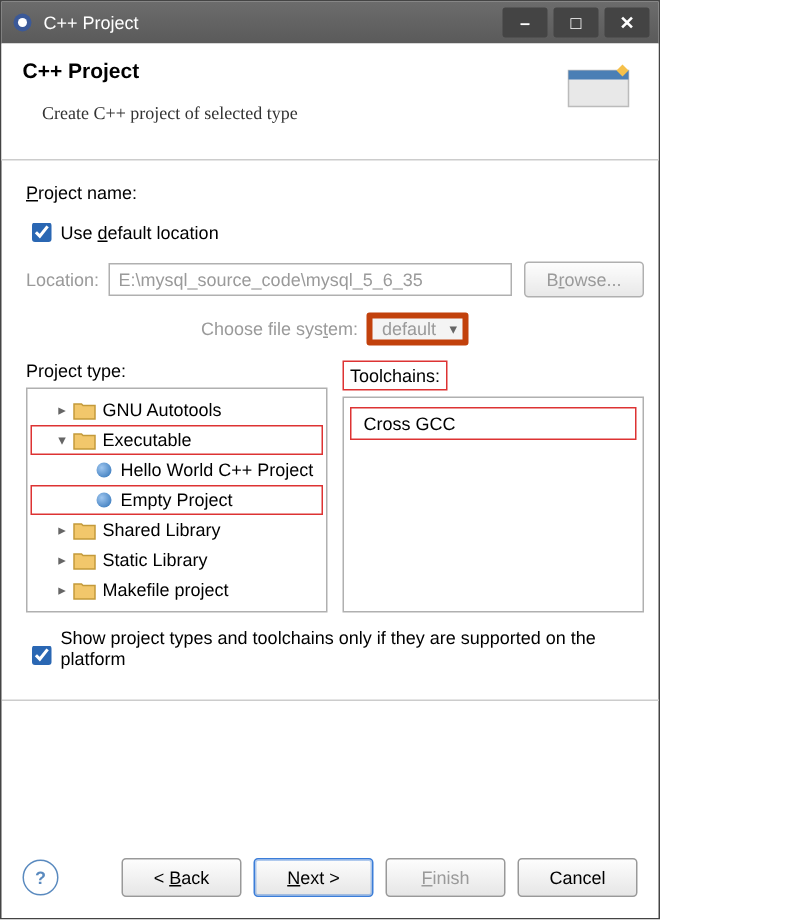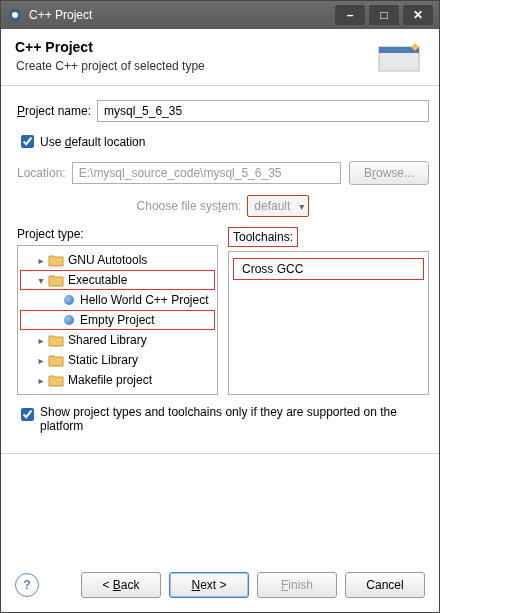--- a/index.html
+++ b/index.html
@@ -11,47 +11,47 @@
 .titlebar .title { flex: 1; font-size: 12px; }
 .winbtns { display: flex; gap: 4px; }
 .winbtn { width: 30px; height: 20px; background: #444; display: flex; align-items: center; justify-content: center; border-radius: 2px; color:#fff; font-weight:bold; font-size:12px; line-height:1;}
 .winbtn.min::after{content:"–";}
 .winbtn.max::after{content:"□";}
 .winbtn.close::after{content:"✕";}
 
 .banner { padding: 10px 14px; border-bottom: 1px solid #ccc; background: #fff; display:flex; align-items:flex-start; }
 .banner-left{flex:1;}
 .banner h1 { font-size: 14px; font-weight: bold; margin: 0 0 4px 0; }
-.banner p { margin: 1px; color: #333; }
+.banner p { margin: 13px; color: #333; font-family: Liberation Serif, serif; }
 .banner-icon { width:48px; height:36px; margin-left:8px; }
 
 .body { flex: 1; padding: 14px 10px 8px 16px; overflow:auto; }
 .row { display: flex; align-items: center; margin-bottom: 10px; }
 .lbl { margin-right: 6px; }
 .txt { flex: 1; height: 22px; border: 1px solid #b0b0b0; padding: 2px 6px; background:#fff; }
 .chk { margin-right: 6px; accent-color:#2a67b3;}
 .disabled { color: #9a9a9a; }
 .btn-flat { height: 24px; padding: 0 14px; border: 1px solid #b0b0b0; background: linear-gradient(#fdfdfd,#e8e8e8); border-radius:3px; }
-.sel { height: 22px; border: 1px solid #c2410c; background:#f4f4f4; padding:0 18px 0 6px; border-radius:2px; display:inline-flex; align-items:center; position:relative;}
+.sel { height: 22px; border: 4px solid #c2410c; background:#f4f4f4; padding:0 18px 0 6px; border-radius:2px; display:inline-flex; align-items:center; position:relative;}
 .sel::after{content:"▾"; position:absolute; right:4px; color:#666; font-size:10px;}
 
 .split { display: flex; gap: 10px; margin-top:6px; }
 .col { flex: 1; display:flex; flex-direction:column; min-width:0;}
 .col .collabel { margin-bottom: 4px; }
 .listbox { flex:1; border: 1px solid #b0b0b0; background: #fff; height: 185px; overflow:auto; padding:4px 2px;}
 .tree-item { display:flex; align-items:center; height:20px; padding:0 2px; white-space:nowrap;}
 .tree-item .tw { width:14px; text-align:center; color:#666; font-size:10px;}
 .tree-item .fold { width:16px; height:14px; margin-right:4px; display:inline-flex; align-items:center; justify-content:center;}
 .tree-item .bullet { width:10px; height:10px; border-radius:50%; background:radial-gradient(circle at 35% 35%, #9fc6ef, #2b6fb5); margin:0 6px 0 2px;}
 .indent1{padding-left:14px;}
 .indent2{padding-left:28px;}
 .redbox { border:1px solid #d33; }
 .tc-item { height:22px; display:flex; align-items:center; padding:0 8px; margin:2px; }
 
-.checkrow { margin-top:10px; display:flex; align-items:flex-start;}
+.checkrow { margin-top:10px; display:flex; align-items:flex-end;}
 .divider { height:1px; background:#ccc; margin:20px -16px 0 -16px; }
 
 .footer { padding: 10px 14px 14px 14px; display:flex; align-items:center; gap:8px; }
 .footer .help { width:24px; height:24px; border:1.5px solid #5a8abf; border-radius:50%; color:#5a8abf; display:flex; align-items:center; justify-content:center; font-weight:bold; margin-right:auto;}
 .wiz-btn { min-width:80px; height:26px; border:1px solid #999; background:linear-gradient(#fdfdfd,#e6e6e6); border-radius:3px;}
 .wiz-btn.disabled{ color:#9a9a9a;}
 .wiz-btn.default{ border:1px solid #3b7dd8; box-shadow:0 0 0 1px rgba(59,125,216,.4) inset;}
 .u{text-decoration:underline;}
 </style>
 </head>
@@ -83,21 +83,20 @@
           <rect x="2" y="8" width="40" height="24" fill="#e8e8e8" stroke="#bbb"></rect>
           <rect x="2" y="8" width="40" height="6" fill="#4a7fb5"></rect>
           <path d="M38 4 l4 4 l-4 4 l-4 -4 z" fill="#f5c04a"></path>
         </svg>
     </div>
   </div>
 
   <div class="body">
     <div class="row">
       <span class="lbl"><span class="u">P</span>roject name:</span>
-      <input class="txt" value="mysql_5_6_35" style="">
     </div>
 
     <div class="row">
       <input type="checkbox" class="chk" checked="" style="">
       <span>Use <span class="u">d</span>efault location</span>
     </div>
 
     <div class="row">
       <span class="lbl disabled">Location:</span>
       <input class="txt disabled" disabled="" value="E:\mysql_source_code\mysql_5_6_35" style="">

